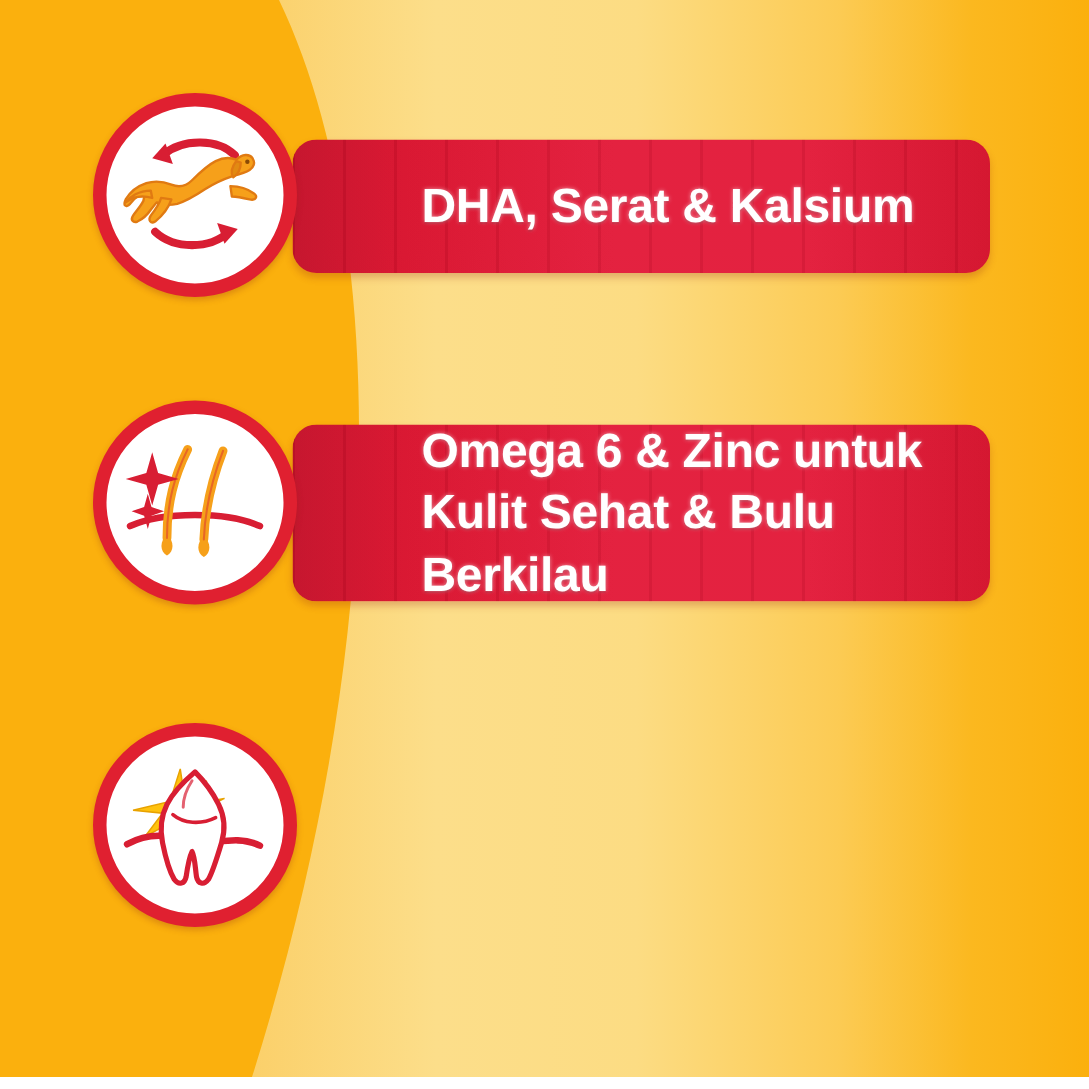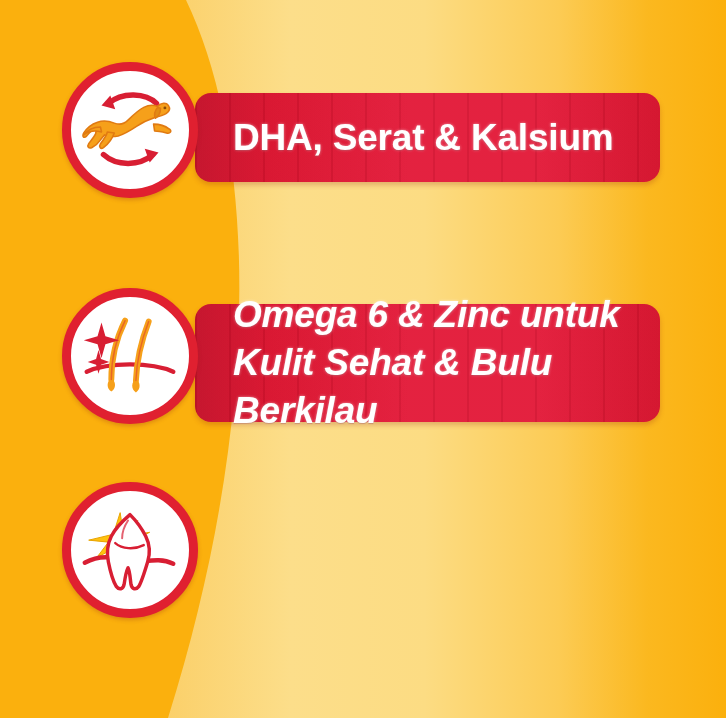--- a/index.html
+++ b/index.html
@@ -45,21 +45,21 @@
     background: #ffffff;
   }
 
   
   .row {
     position: absolute;
     left: 0;
     width: 726px;
   }
   #row-1 { top: 62px;  height: 140px; }
-  #row-2 { top: 288px; height: 140px; font-style: italic; }
+  #row-2 { top: 267px; height: 140px; }
   #row-3 { top: 482px; height: 140px; }
 
   
   .badge {
     position: absolute;
     left: 62px;
     top: 0;
     width: 136px;
     height: 136px;
     border-radius: 50%;
@@ -98,27 +98,28 @@
     padding-left: 38px;
   }
   #banner-1 { top: 31px; height: 89px; }
   #banner-2 { top: 16px; height: 118px; }
   #banner-3 { top: 15px; height: 119px; }
 
   .banner-text {
     color: #ffffff;
     font-family: "Liberation Sans", sans-serif;
     font-weight: bold;
-    font-size: 37px;
+    font-size: 32px;
     line-height: 1.29;
     letter-spacing: -0.2px;
     white-space: pre-line;
     text-shadow:
        0 0 3px rgba(255,255,255,0.55),
        0 1px 1px rgba(120,10,25,0.35);
+    margin-left: 48px;
   }
 </style>
 </head>
 <body>
 
 <div id="poster">
 
   <div class="bg-base"></div>
 
   <svg class="bg-light-svg" viewBox="0 0 726 718" preserveAspectRatio="none">

